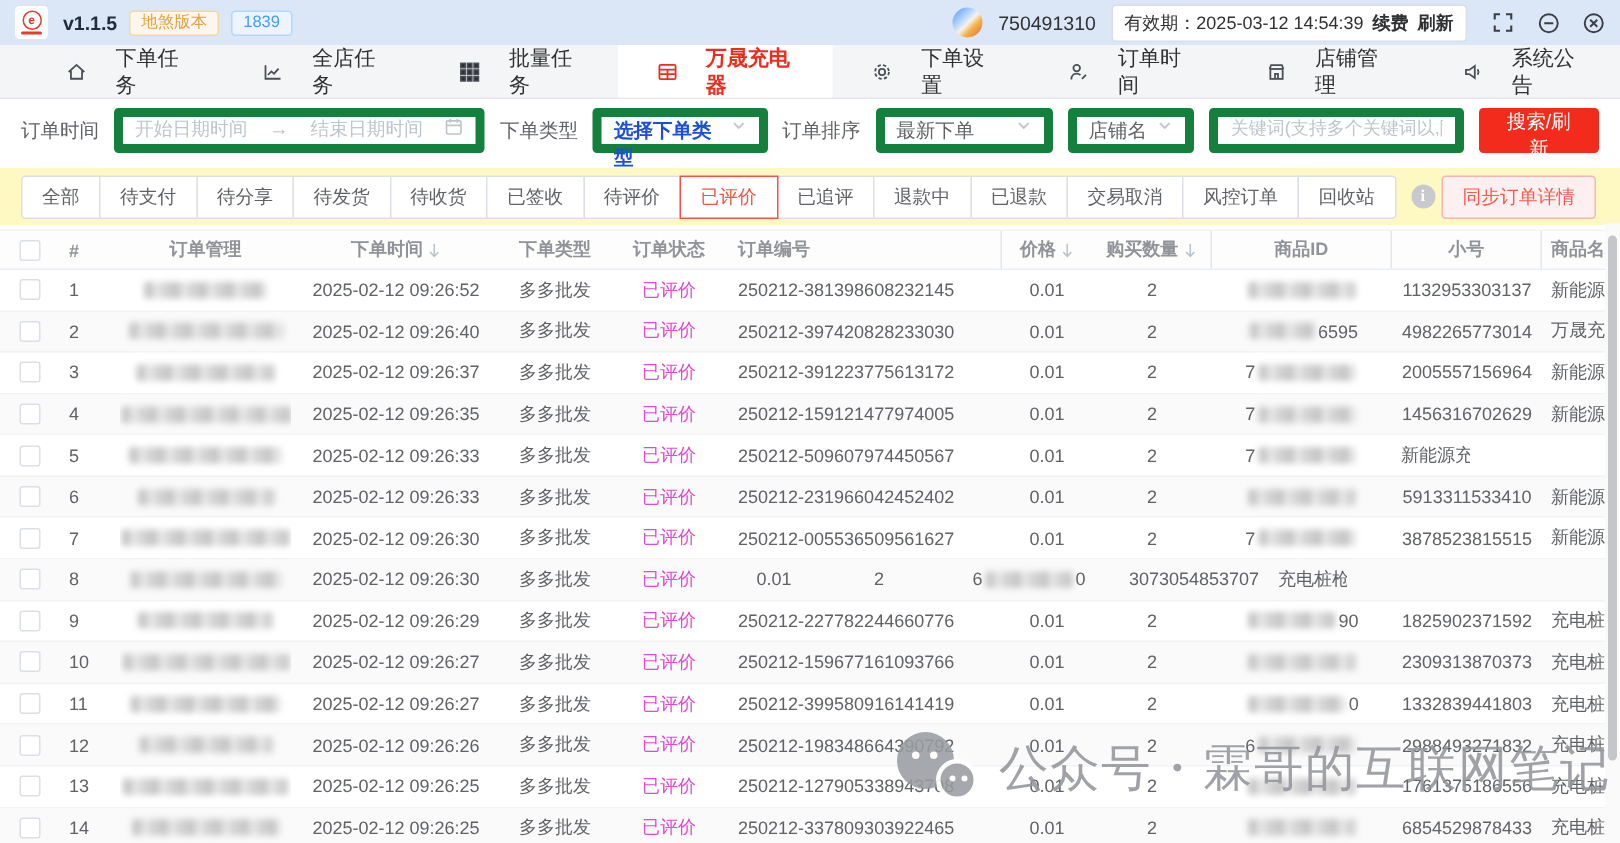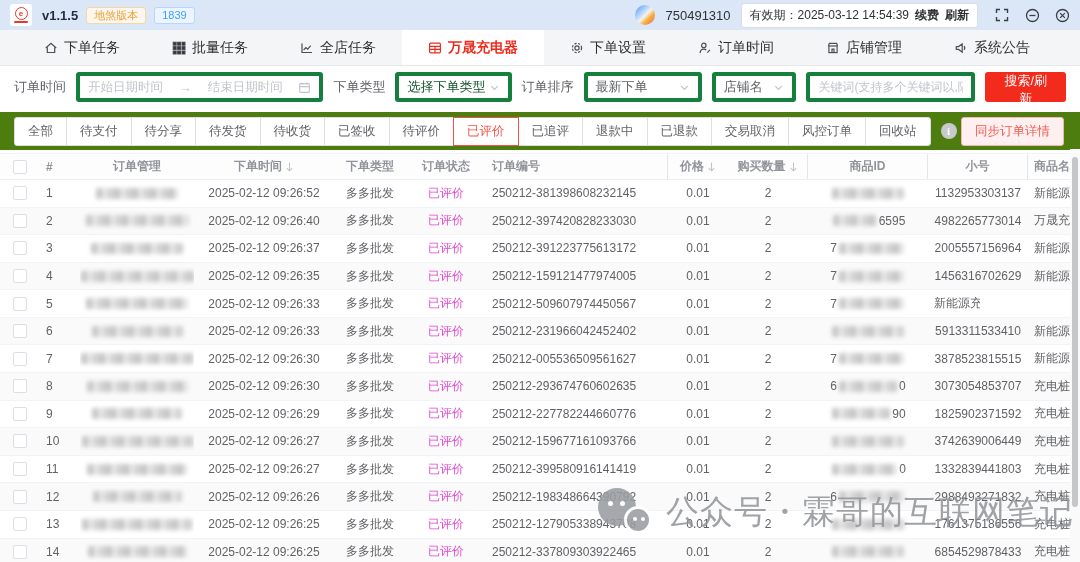--- a/index.html
+++ b/index.html
@@ -20,44 +20,44 @@
   .avatar { width:20px; height:20px; border-radius:50%; background:linear-gradient(135deg,#4f94f0 0%,#bcd9ff 38%,#f7f2e8 52%,#f4b04a 68%,#e4693a 100%); }
   .uid { font-size:13px; color:#303133; }
   .validity { display:flex; align-items:center; gap:6px; background:#fff; border:1px solid #d9dee7; border-radius:3px; padding:3px 8px; font-size:12px; color:#303133; }
   .validity .lnk { cursor:pointer; font-weight:bold; }
   .winbtns { display:flex; align-items:center; gap:14px; margin-left:6px; }
   .winbtn { width:16px; height:16px; display:flex; align-items:center; justify-content:center; cursor:pointer; }
   .winbtn svg { stroke:#3a3f46; }
 
   
   .nav { height:36px; background:#f4f5f7; border-bottom:1px solid #e6e8ec; display:flex; align-items:stretch; padding-left:18px; }
-  .nav-item { display:flex; align-items:center; gap:6px; padding:0 26px; font-size:14px; color:#303133; cursor:pointer; }
+  .nav-item { display:flex; align-items:center; gap:19px; padding:0 26px; font-size:14px; color:#303133; cursor:pointer; }
   .nav-item .nav-icon { display:flex; }
   .nav-item svg { stroke:#4a4f57; }
   .nav-item.active { background:#fff; color:#ee2b1c; font-weight:bold; }
   .nav-item.active svg { stroke:#ee2b1c; }
 
   
   .filterbar { height:42px; background:#fff; display:flex; align-items:center; padding:0 14px; gap:10px; font-size:13px; }
   .flabel { color:#606266; white-space:nowrap; }
-  .box { border:4px solid #15803d; border-radius:3px; height:30px; display:flex; align-items:center; background:#fff; }
+  .box { border:6px solid #15803d; border-radius:3px; height:30px; display:flex; align-items:flex-start; background:#fff; }
   .daterange { width:252px; justify-content:space-between; padding:0 8px; color:#c0c4cc; }
   .daterange .ph { font-size:12.5px; }
   .sel { padding:0 8px; justify-content:space-between; color:#606266; cursor:pointer; }
-  .sel .ph { color:#14532d; }
+  .sel .ph { color:#1d4ed8;font-weight:bold; }
   .sel-type { width:118px; }
   .sel-sort { width:120px; }
   .sel-shop { width:86px; }
   .kw { width:172px; padding:0 8px; }
   .kw input { border:none; outline:none; width:100%; font-size:12px; color:#606266; font-family:inherit; }
   .kw input::placeholder { color:#c0c4cc; }
   .btn-search { height:30px; background:#f32b1d; color:#fff; border:none; border-radius:3px; padding:0 13px; font-size:13px; cursor:pointer; font-family:inherit; }
 
   
-  .statusbar { height:38px; background:#4d7c0f; margin-top:4px; display:flex; align-items:center; padding:0 14px; position:relative; }
+  .statusbar { height:38px; background:#fef9c3; margin-top:4px; display:flex; align-items:center; padding:0 14px; position:relative; }
   .stab-group { display:flex; }
   .stab { height:29px; display:flex; align-items:center; padding:0 13px; border:1px solid #dcdfe6; margin-left:-1px; font-size:12.5px; color:#606266; cursor:pointer; background:#fff; white-space:nowrap; }
   .stab:first-child { border-radius:3px 0 0 3px; margin-left:0; }
   .stab:last-child { border-radius:0 3px 3px 0; }
   .stab.active { color:#f35248; border-color:#f35248; position:relative; z-index:2; }
   .info-dot { width:16px; height:16px; border-radius:50%; background:#c8c9cc; color:#fff; font-size:11px; font-weight:bold; display:flex; align-items:center; justify-content:center; margin-left:10px; font-family:"Liberation Serif",serif; }
   .btn-sync { position:absolute; right:16px; background:#fef0f0; border:1px solid #f7b5b0; color:#f3594e; border-radius:3px; height:29px; padding:0 13px; font-size:12.5px; cursor:pointer; font-family:inherit; }
 
   
   .table { margin-top:3px; background:#fff; }
@@ -136,44 +136,44 @@
         <span class="nav-icon">
           <svg width="14" height="14" viewBox="0 0 14 14" fill="none" stroke-width="1.2">
             <path d="M1.8 7L7 2.3 12.2 7"></path>
             <path d="M3.3 6.2v5.3h7.4V6.2"></path>
           </svg>
         </span>
         <span>下单任务</span>
       </div>
       <div class="nav-item">
         <span class="nav-icon">
+          <svg width="14" height="14" viewBox="0 0 14 14" fill="none" stroke-width="1.2">
+            <path d="M2 2.5v9h10"></path>
+            <path d="M3.6 9l2.3-2.4 1.8 1.5 3-3.4"></path>
+          </svg>
+        </span>
+        <span>全店任务</span>
+      </div>
+      <div class="nav-item">
+        <span class="nav-icon">
           <svg width="14" height="14" viewBox="0 0 14 14" stroke="none">
             <g fill="currentColor">
               <rect x="1.2" y="1.2" width="3" height="3"></rect>
               <rect x="5.6" y="1.2" width="3" height="3"></rect>
               <rect x="10" y="1.2" width="3" height="3"></rect>
               <rect x="1.2" y="5.6" width="3" height="3"></rect>
               <rect x="5.6" y="5.6" width="3" height="3"></rect>
               <rect x="10" y="5.6" width="3" height="3"></rect>
               <rect x="1.2" y="10" width="3" height="3"></rect>
               <rect x="5.6" y="10" width="3" height="3"></rect>
               <rect x="10" y="10" width="3" height="3"></rect>
             </g>
           </svg>
         </span>
         <span>批量任务</span>
-      </div>
-      <div class="nav-item">
-        <span class="nav-icon">
-          <svg width="14" height="14" viewBox="0 0 14 14" fill="none" stroke-width="1.2">
-            <path d="M2 2.5v9h10"></path>
-            <path d="M3.6 9l2.3-2.4 1.8 1.5 3-3.4"></path>
-          </svg>
-        </span>
-        <span>全店任务</span>
       </div>
       <div class="nav-item active">
         <span class="nav-icon">
           <svg width="14" height="14" viewBox="0 0 14 14" fill="none" stroke-width="1.2">
             <rect x="1.6" y="2.2" width="10.8" height="9.6" rx="1"></rect>
             <path d="M1.6 5.4h10.8M1.6 8.4h10.8M7 5.4v6.4"></path>
           </svg>
         </span>
         <span>万晟充电器</span>
       </div>
@@ -502,21 +502,20 @@
           </div>
           <div class="cell left" style="width: 40px; flex: 0 0 auto;">8</div>
           <div class="cell" style="width: 114px; flex: 0 0 auto;">
             <span class="blurchip" style="width: 101px;"></span>
           </div>
           <div class="cell" style="width: 140px; flex: 0 0 auto;">2025-02-12 09:26:30</div>
           <div class="cell" style="width: 72px; flex: 0 0 auto;">多多批发</div>
           <div class="cell" style="width: 80px; flex: 0 0 auto;">
             <span class="status-txt">已评价</span>
           </div>
-          <div class="cell left" style="width: 182px; flex: 0 0 auto;">250212-293674760602635</div>
           <div class="cell" style="width: 60px; flex: 0 0 auto;">0.01</div>
           <div class="cell" style="width: 80px; flex: 0 0 auto;">2</div>
           <div class="cell" style="width: 120px; flex: 0 0 auto;">
             <span>6</span>
             <span class="blurchip" style="width: 58px; margin: 0px 2px;"></span>
             <span>0</span>
           </div>
           <div class="cell" style="width: 100px; flex: 0 0 auto;">3073054853707</div>
           <div class="cell left" style="width: 52px; flex: 0 0 auto;">充电桩枪线</div>
         </div>
@@ -555,21 +554,21 @@
           <div class="cell" style="width: 72px; flex: 0 0 auto;">多多批发</div>
           <div class="cell" style="width: 80px; flex: 0 0 auto;">
             <span class="status-txt">已评价</span>
           </div>
           <div class="cell left" style="width: 182px; flex: 0 0 auto;">250212-159677161093766</div>
           <div class="cell" style="width: 60px; flex: 0 0 auto;">0.01</div>
           <div class="cell" style="width: 80px; flex: 0 0 auto;">2</div>
           <div class="cell" style="width: 120px; flex: 0 0 auto;">
             <span class="blurchip" style="width: 72px; margin: 0px 2px;"></span>
           </div>
-          <div class="cell" style="width: 100px; flex: 0 0 auto;">3742639006449</div>
+          <div class="cell" style="width: 100px; flex: 0 0 auto;">2309313870373</div>
           <div class="cell left" style="width: 52px; flex: 0 0 auto;">充电桩枪线</div>
         </div>
         <div class="trow">
           <div class="cell" style="width: 40px; flex: 0 0 auto;">
             <span class="checkbox"></span>
           </div>
           <div class="cell left" style="width: 40px; flex: 0 0 auto;">11</div>
           <div class="cell" style="width: 114px; flex: 0 0 auto;">
             <span class="blurchip" style="width: 100px;"></span>
           </div>

